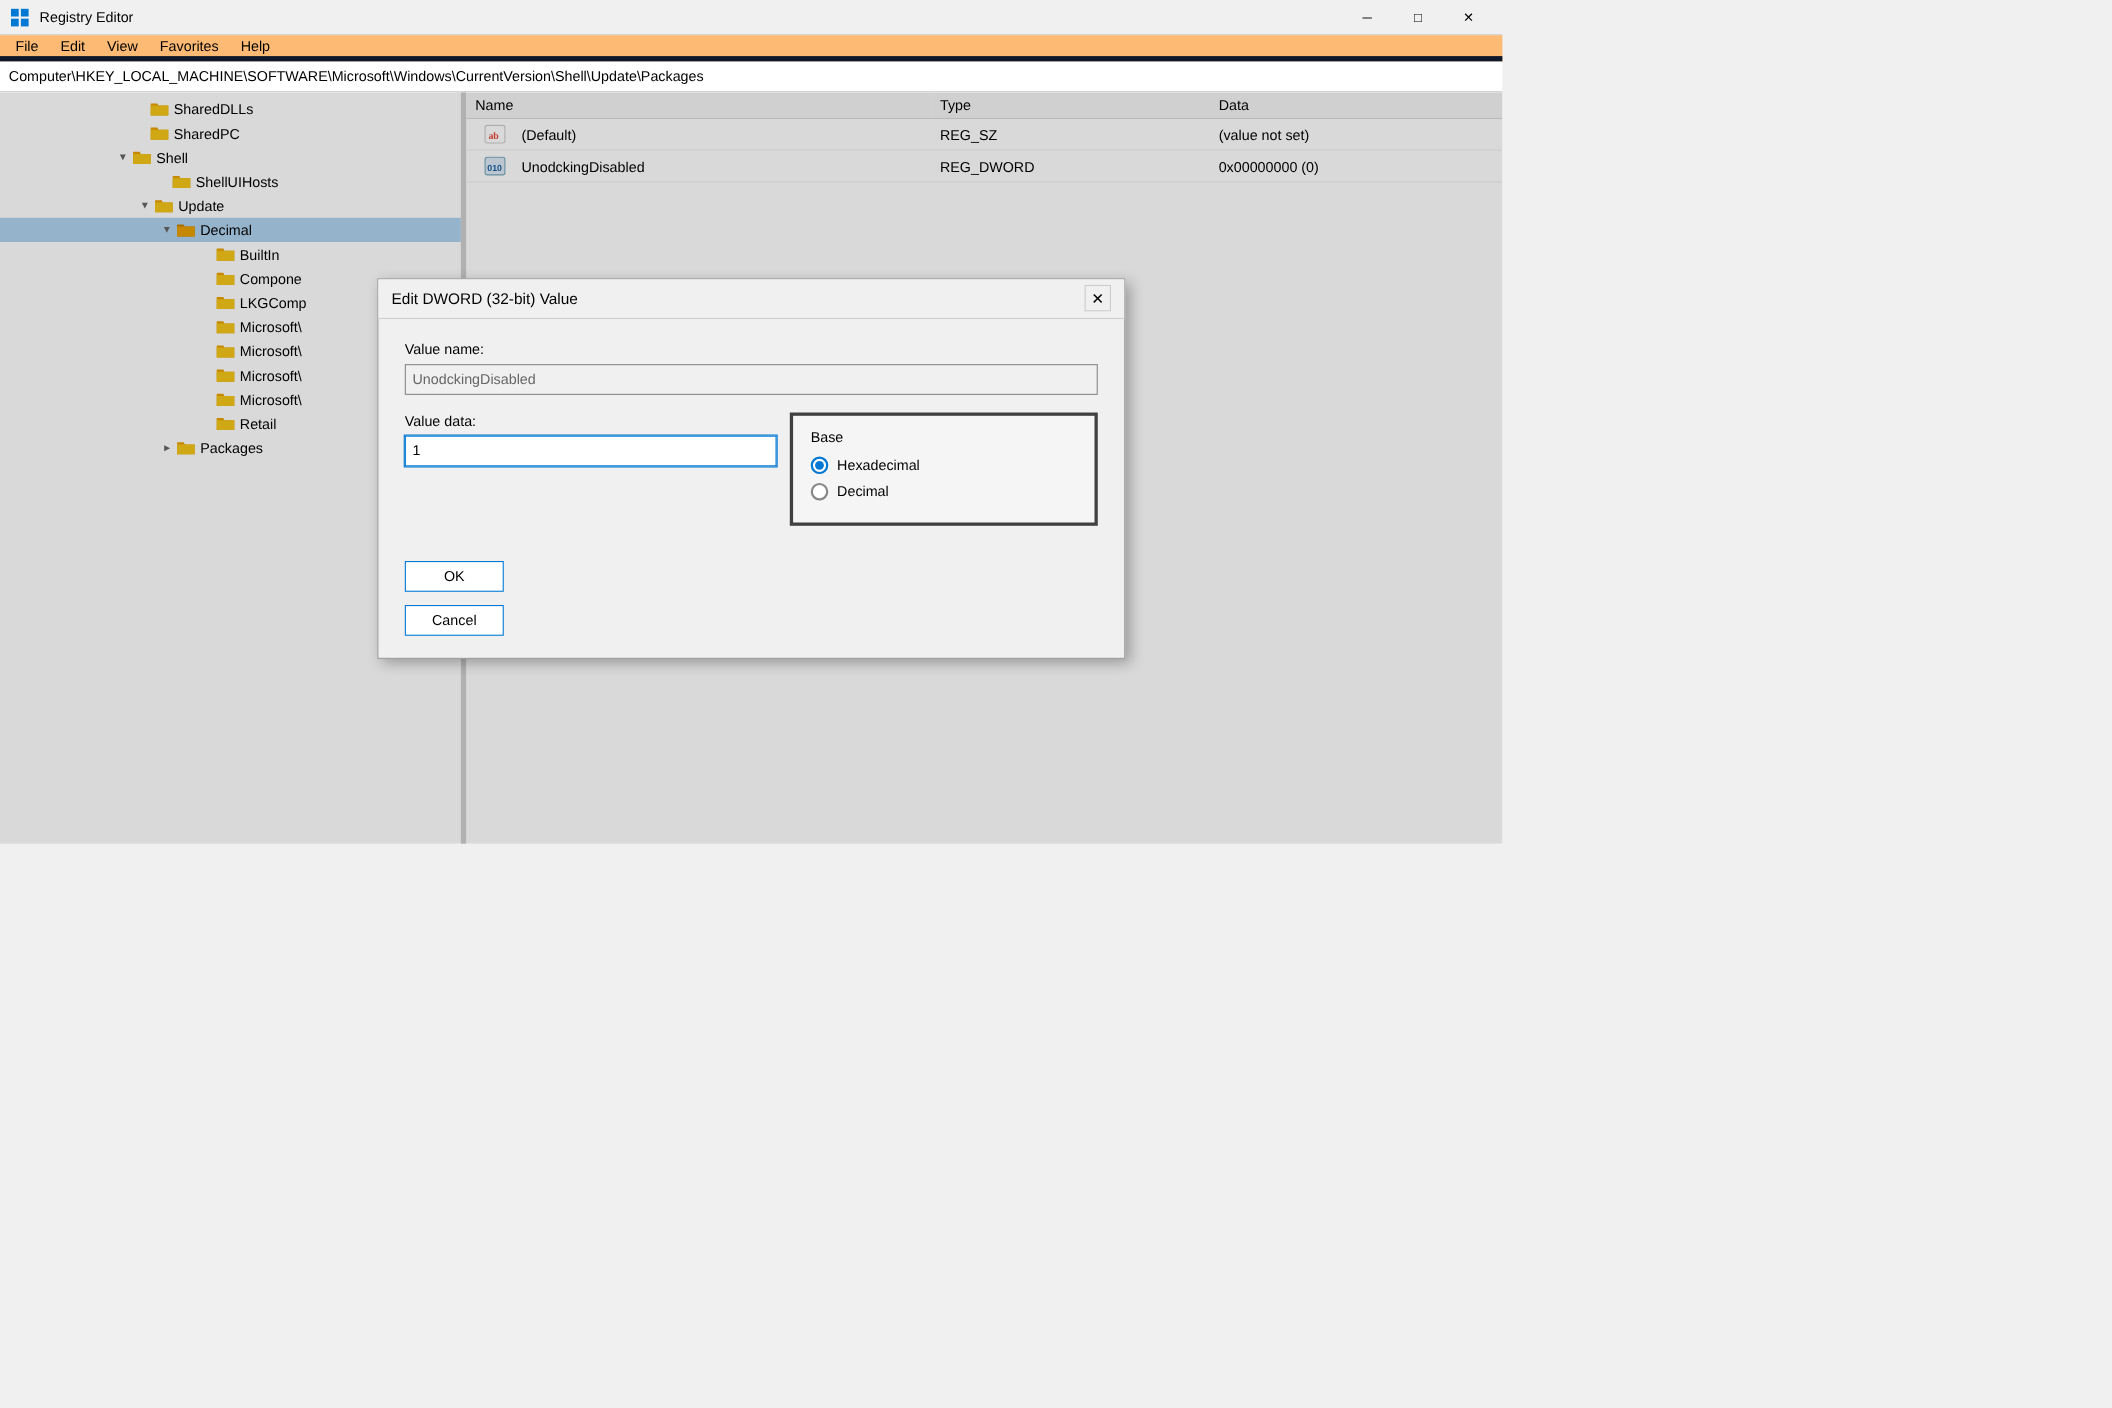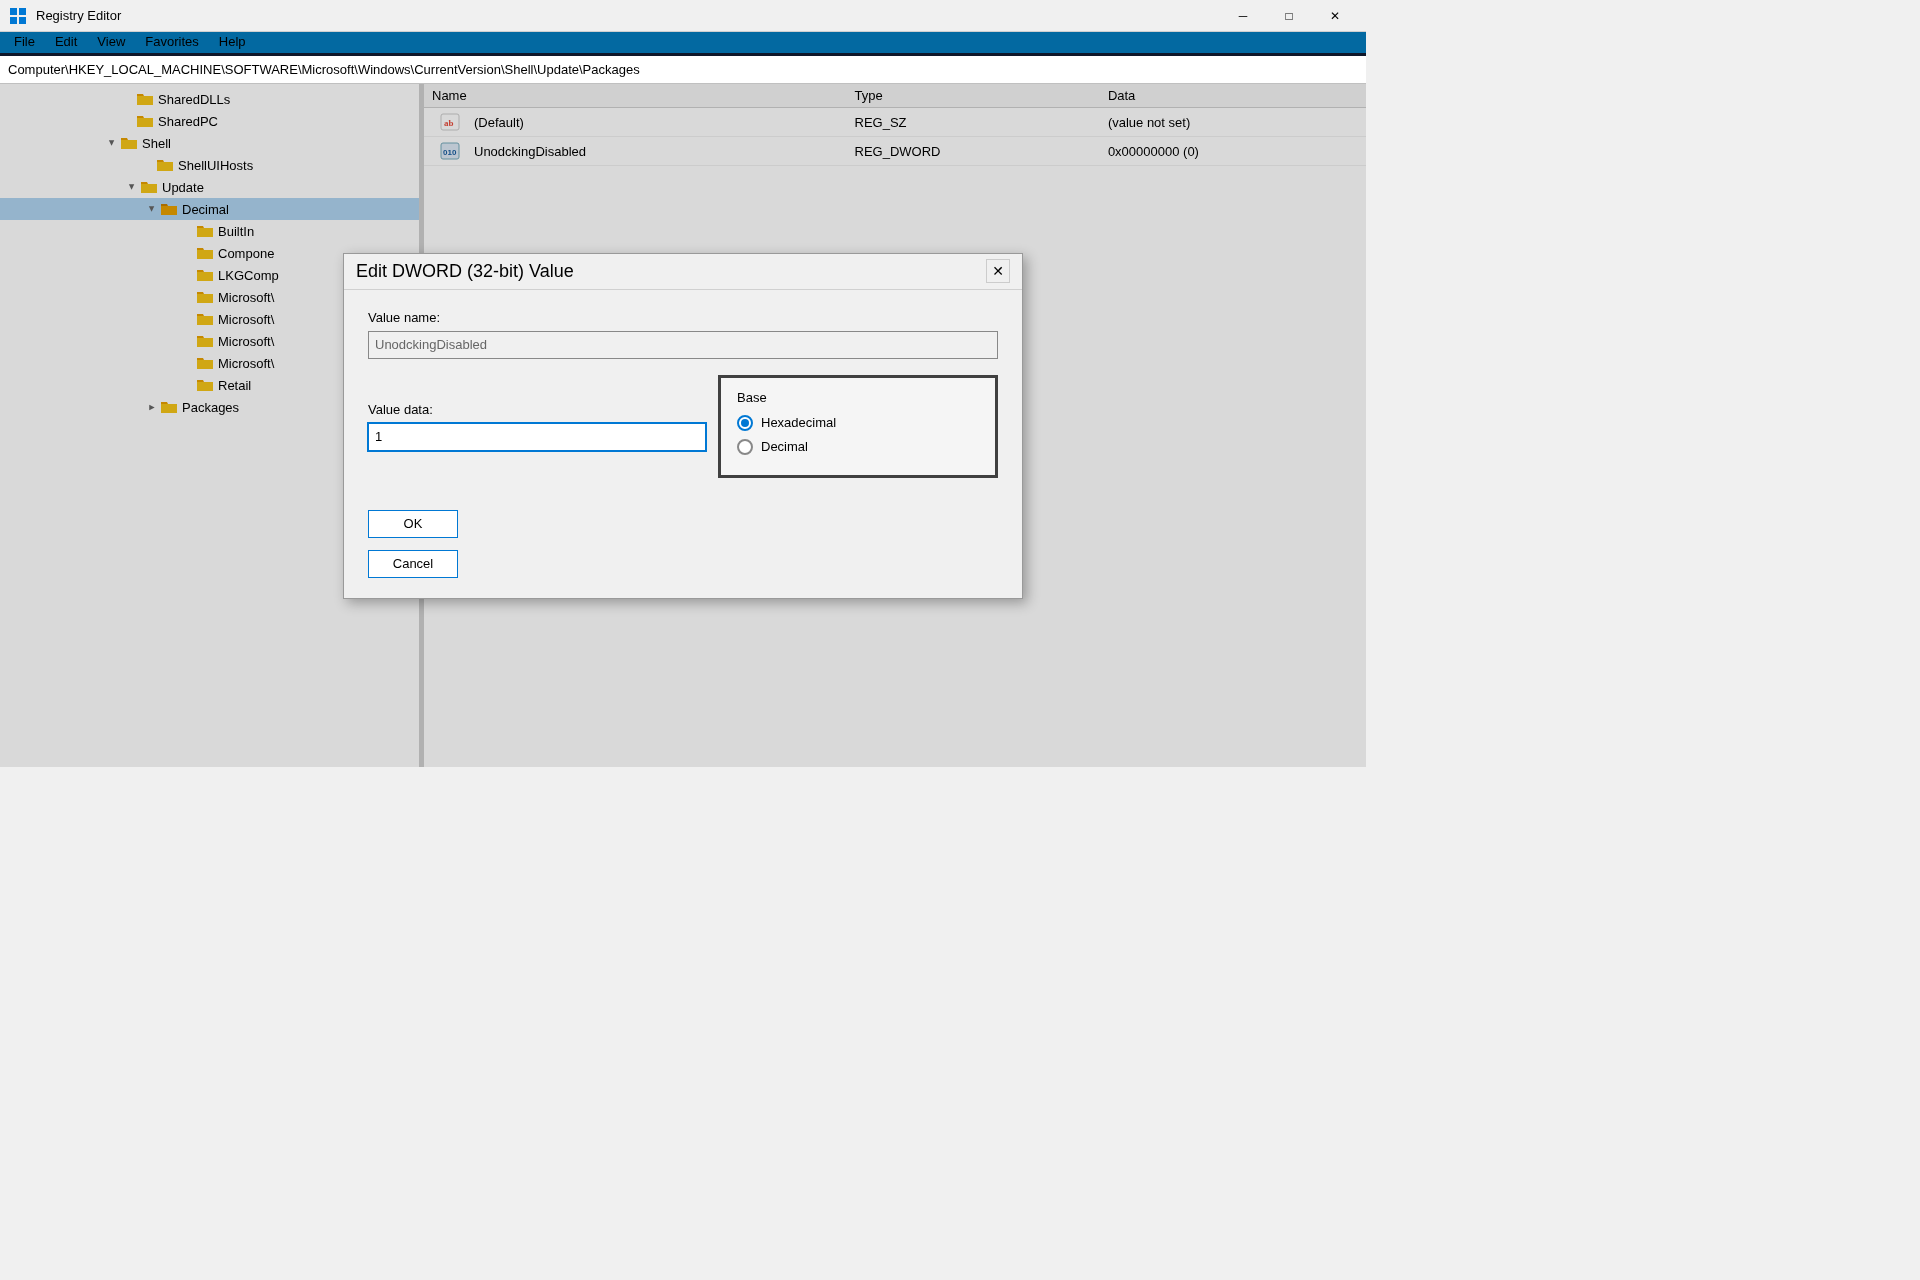--- a/index.html
+++ b/index.html
@@ -43,24 +43,24 @@
       cursor: pointer;
       font-size: 12px;
       display: flex;
       align-items: center;
       justify-content: center;
     }
 
     
     .menu-bar {
       display: flex;
-      background: #0369a1;
+      background: #fdba74;
       height: 24px;
       padding: 0 4px;
-      border-bottom: 3px solid #0f172a;
+      border-bottom: 5px solid #0f172a;
     }
     .menu-item {
       padding: 2px 10px;
       font-size: 13px;
       cursor: pointer;
       color: #000;
     }
 
     
     .address-bar {
@@ -177,21 +177,21 @@
     .dialog-title-bar {
       background: #f0f0f0;
       display: flex;
       align-items: center;
       justify-content: space-between;
       padding: 8px 12px;
       border-bottom: 1px solid #d0d0d0;
       height: 36px;
     }
     .dialog-title-text {
-      font-size: 18px;
+      font-size: 14px;
       font-weight: normal;
     }
     .dialog-close-btn {
       width: 24px;
       height: 24px;
       border: 1px solid #ccc;
       background: #f0f0f0;
       cursor: pointer;
       display: flex;
       align-items: center;
@@ -218,21 +218,21 @@
       margin-bottom: 16px;
     }
     .text-input.active-border {
       border-color: #0078d4;
       outline: 1px solid #0078d4;
     }
 
     .value-base-row {
       display: flex;
       gap: 12px;
-      align-items: center;
+      align-items: flex-start;
     }
     .value-data-section {
       flex: 1;
     }
     .base-section {
       width: 280px;
       border: 3px solid #404040;
       background: #f5f5f5;
       padding: 12px 16px;
     }

